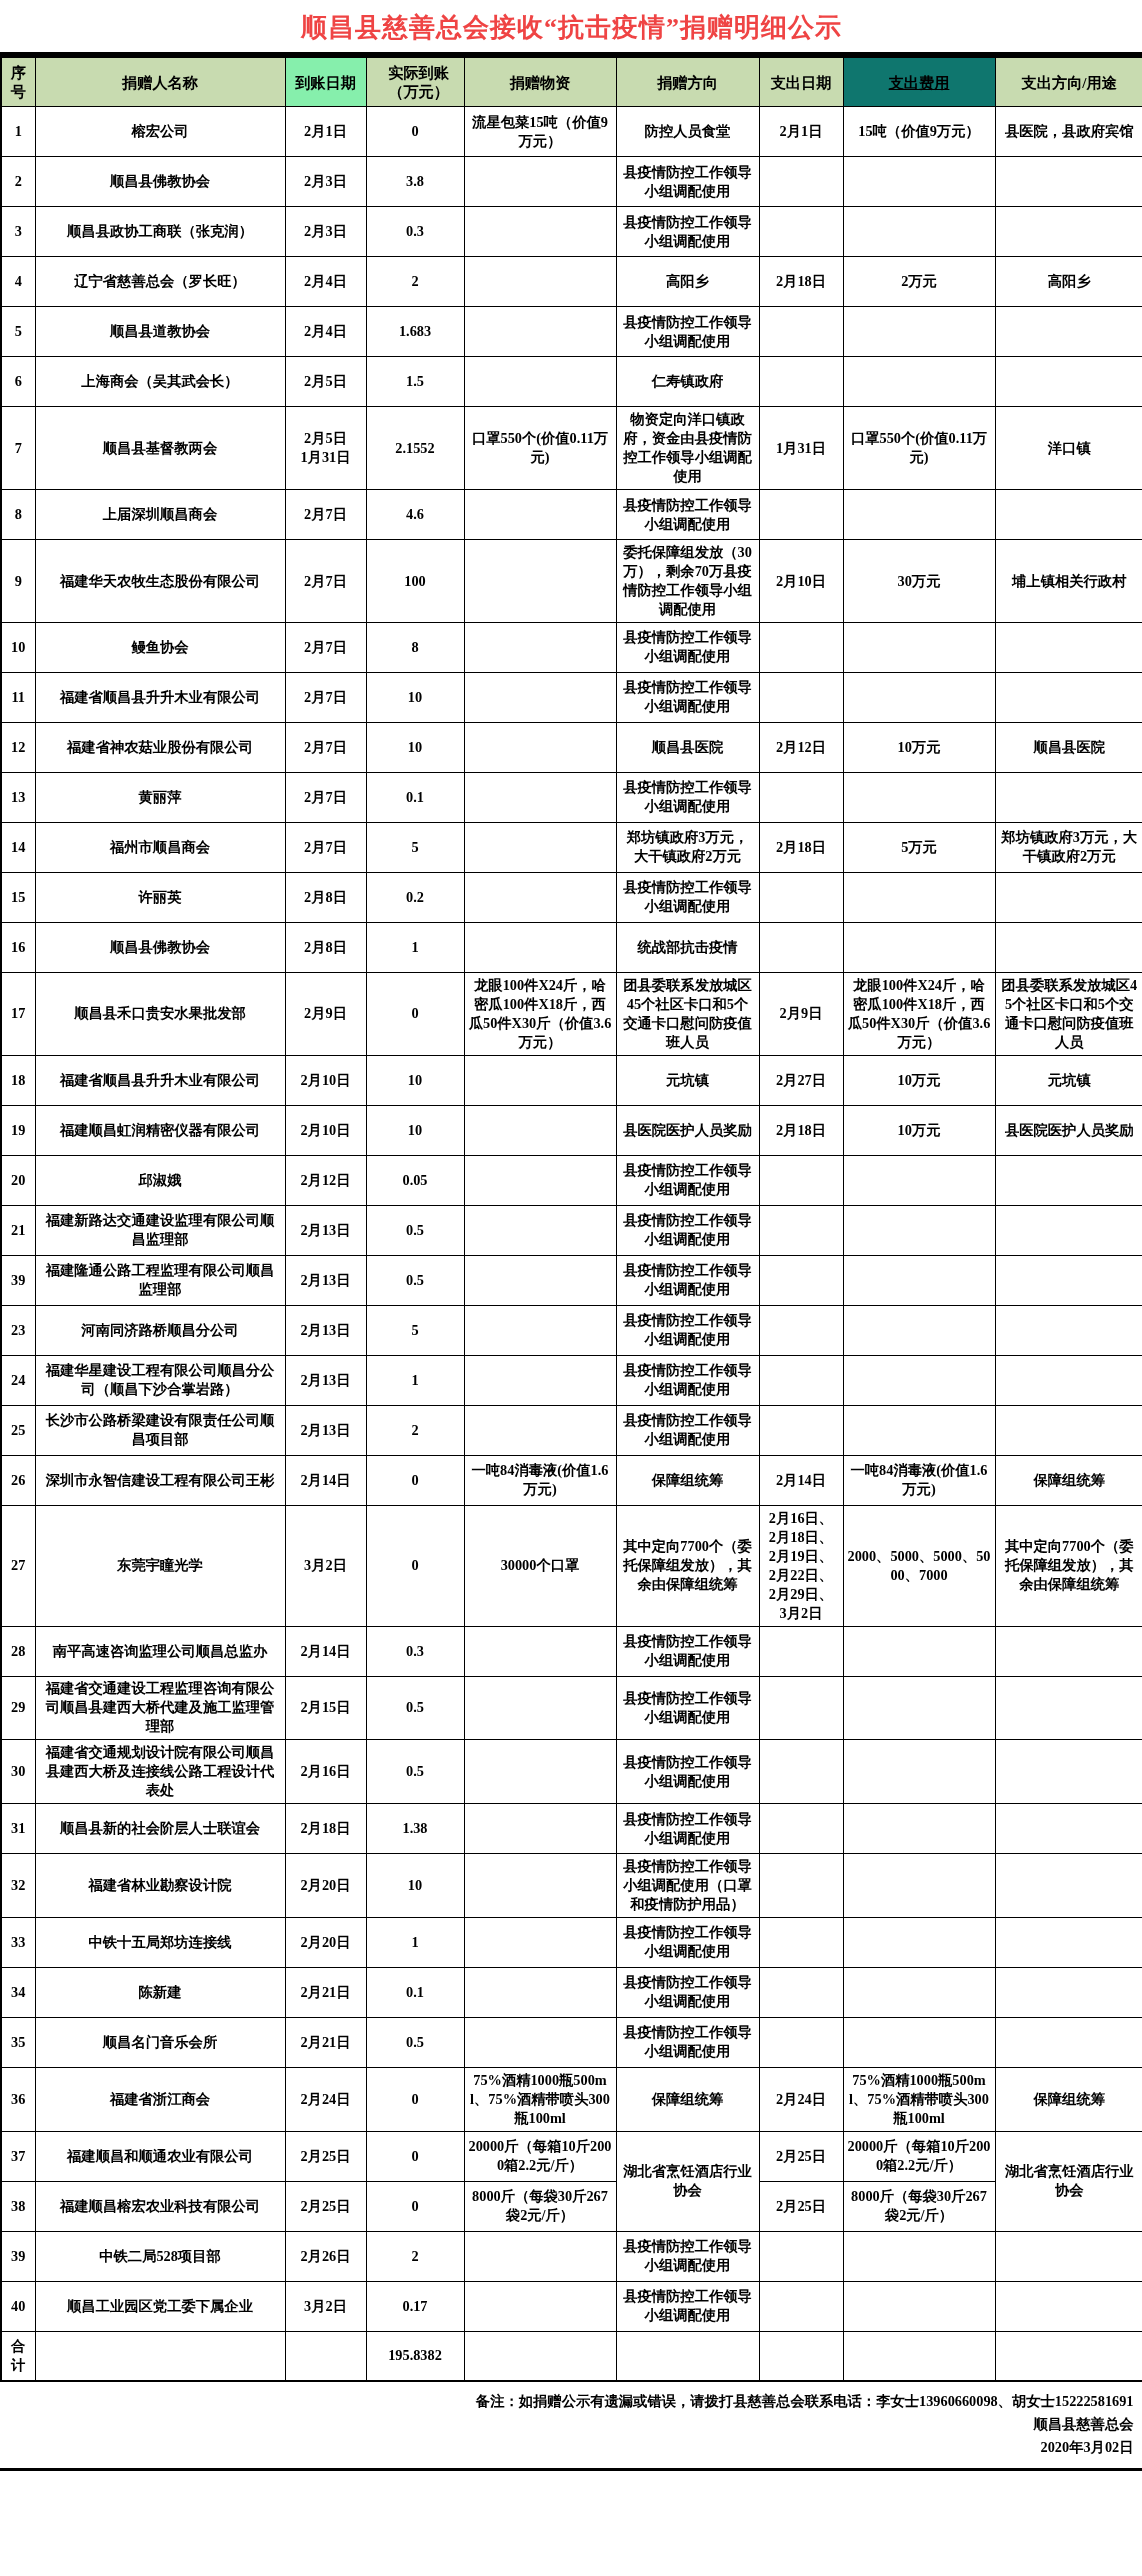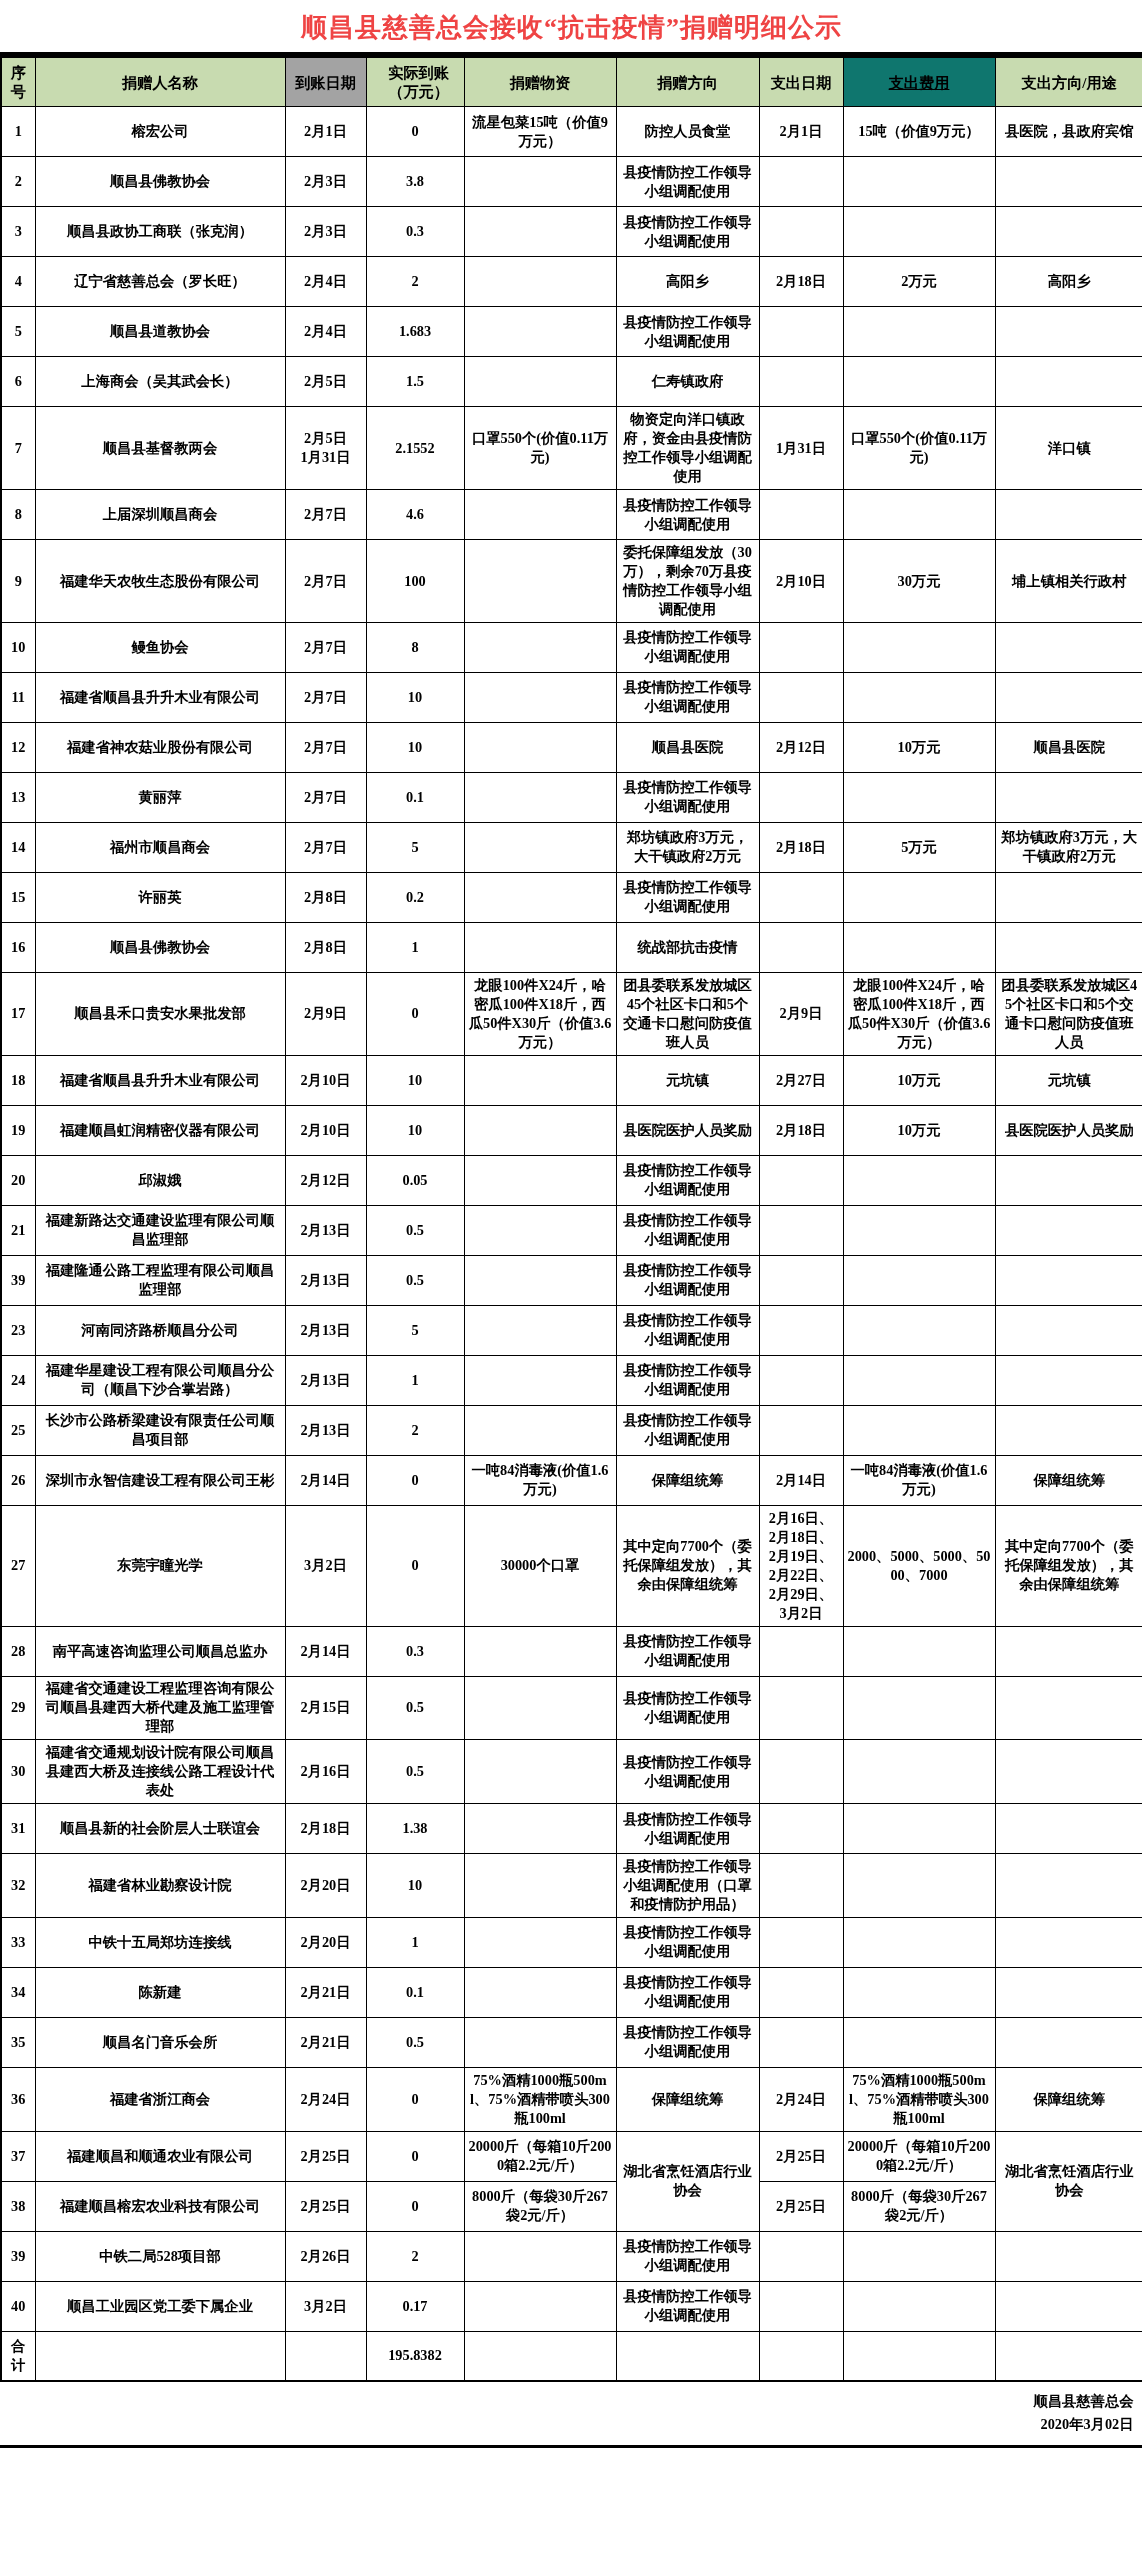--- a/index.html
+++ b/index.html
@@ -79,21 +79,21 @@
       <col style="width:152px">
       <col style="width:143px">
       <col style="width:84px">
       <col style="width:152px">
       <col style="width:149px">
     </colgroup>
     <thead>
       <tr id="header-row">
           <th style="background: rgb(200, 219, 176);">序号</th>
           <th style="background: rgb(200, 219, 176);">捐赠人名称</th>
-          <th style="background: #a3a3a3;">到账日期</th>
+          <th style="background: #86efac;">到账日期</th>
           <th style="background: rgb(200, 219, 176); padding-left: 11px;">实际到账
 （万元）</th>
           <th style="background: rgb(200, 219, 176);">捐赠物资</th>
           <th style="background: rgb(200, 219, 176);">捐赠方向</th>
           <th style="background: rgb(200, 219, 176);">支出日期</th>
           <th style="background: #0f766e; text-decoration: underline;">支出费用</th>
           <th style="background: rgb(200, 219, 176);">支出方向/用途</th>
         </tr>
     </thead>
     <tbody id="table-body">
@@ -549,18 +549,19 @@
           <td></td>
           <td></td>
           <td></td>
           <td></td>
           <td></td>
         </tr>
       </tbody>
   </table>
 
   <div class="footer">
+    <div class="note">备注：如捐赠公示有遗漏或错误，请拨打县慈善总会联系电话：李女士13960660098、胡女士15222581691</div>
     <div class="sig">顺昌县慈善总会</div>
     <div class="date">2020年3月02日</div>
   </div>
 
 </div>
 
 
 </body></html>

